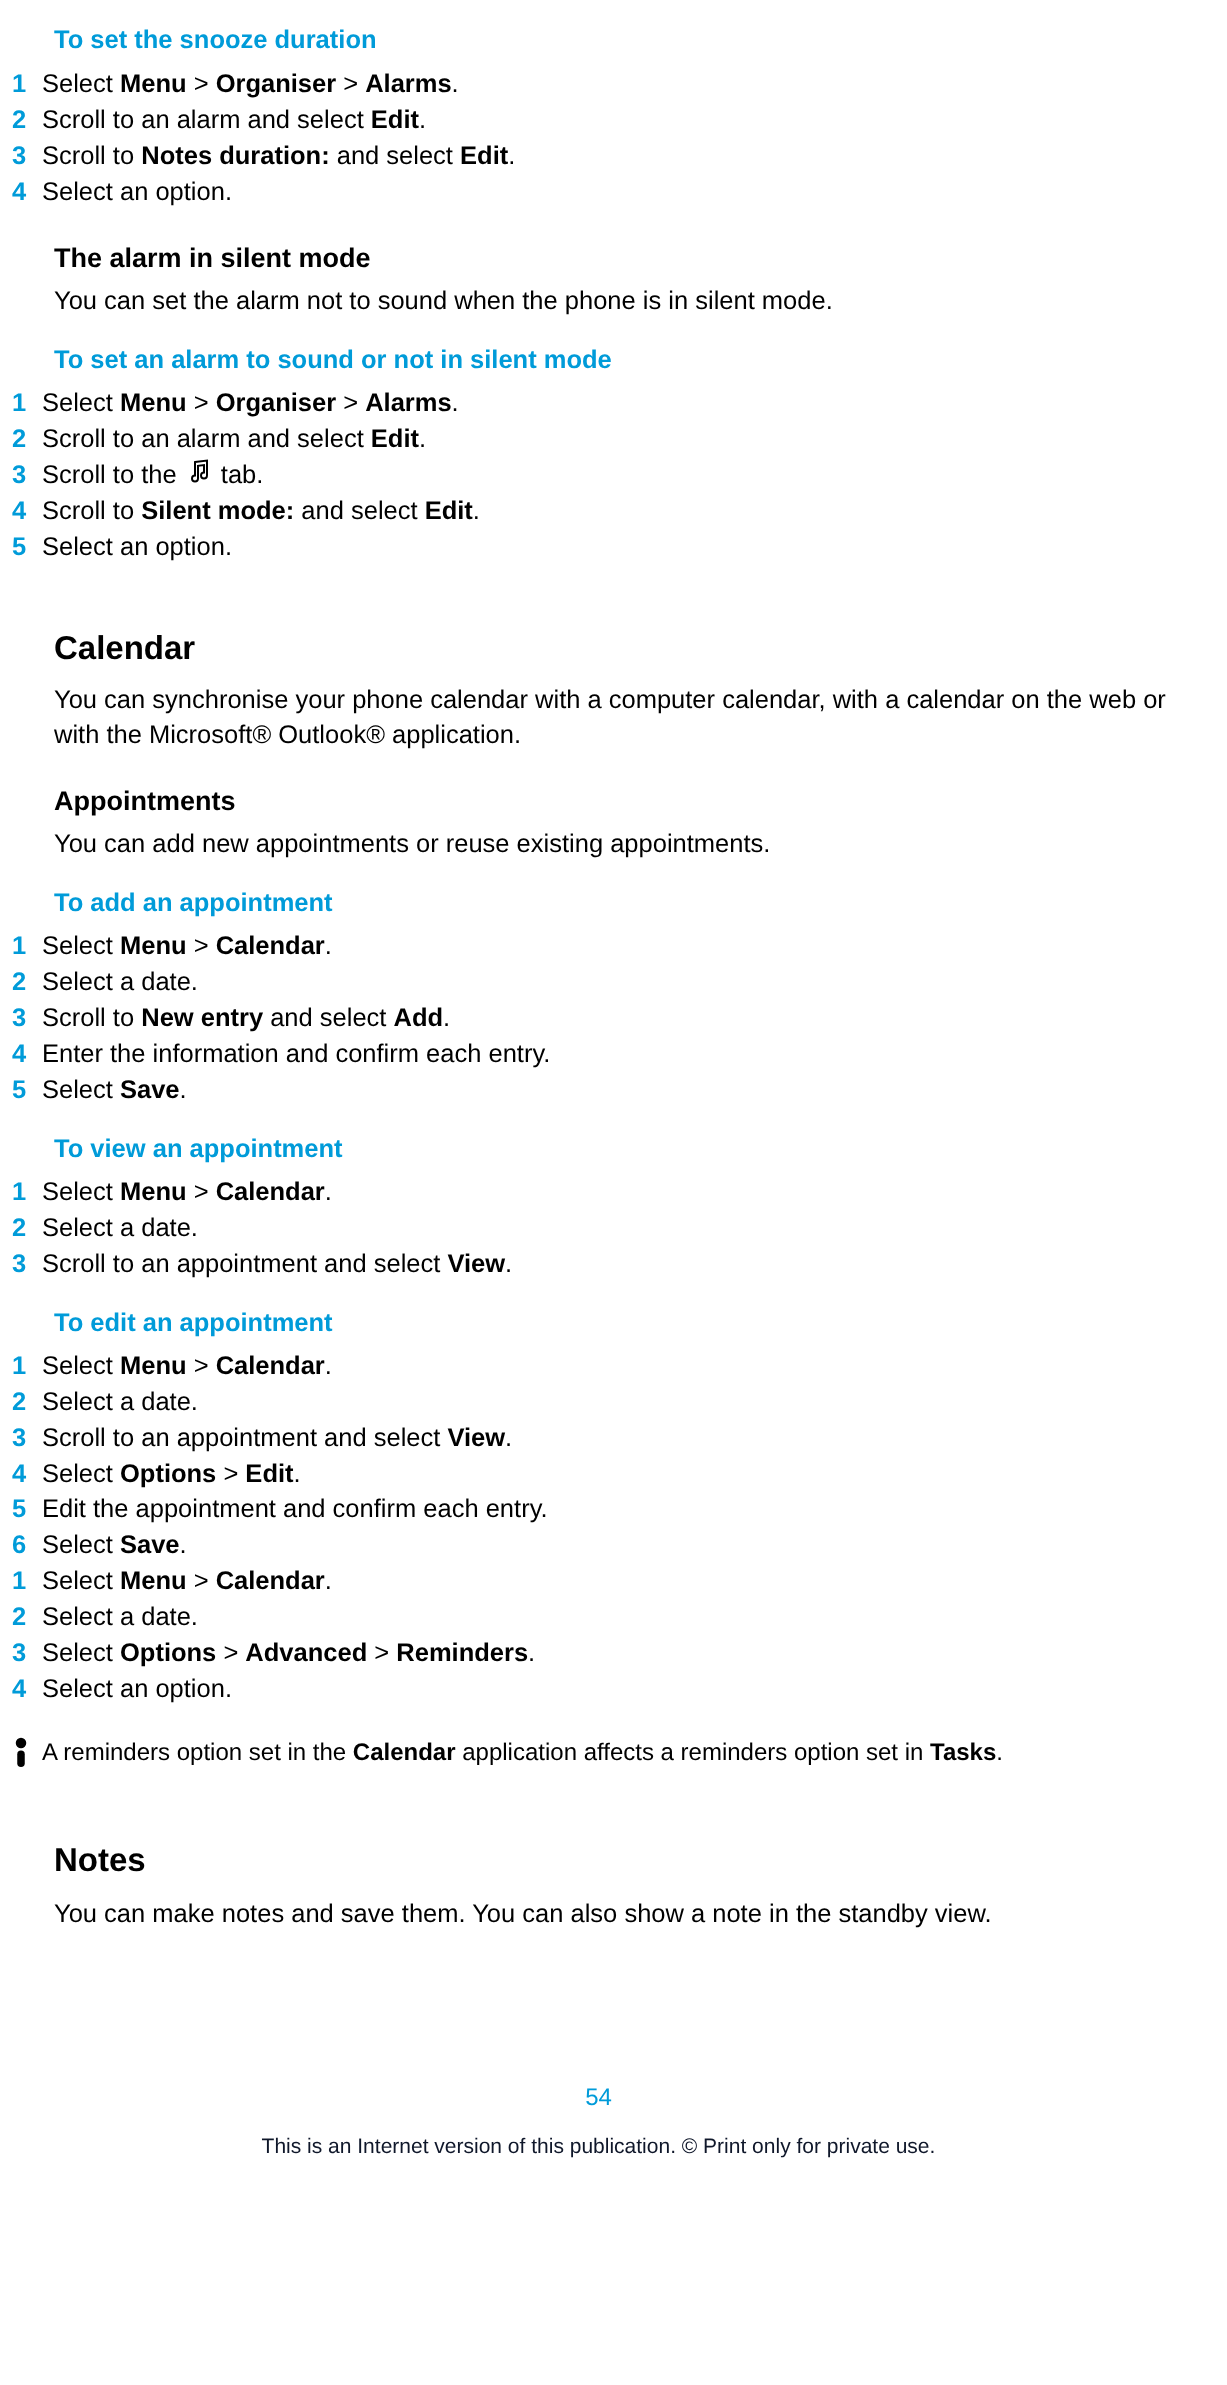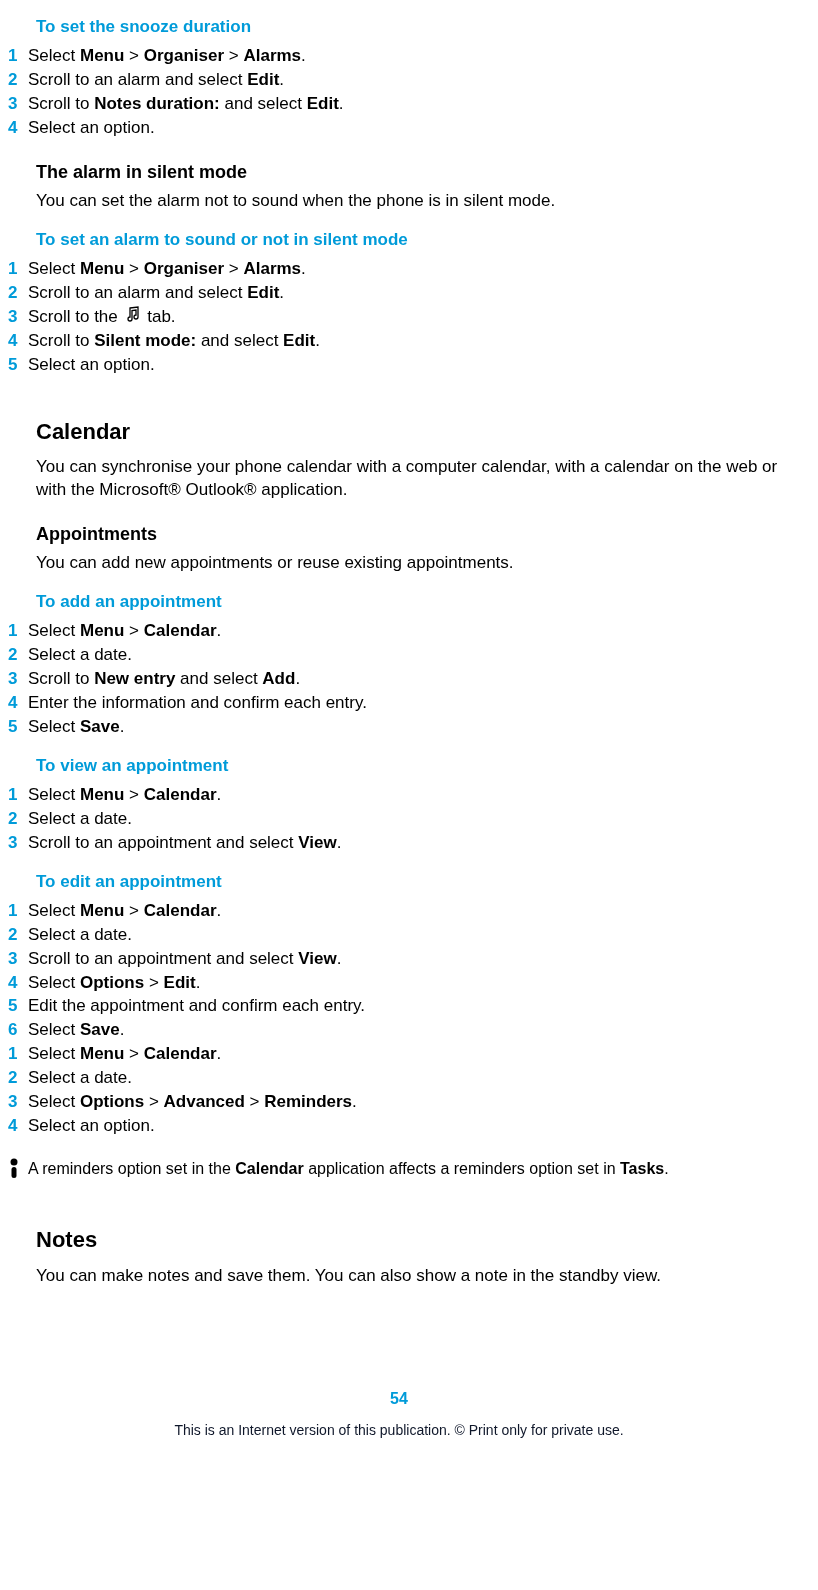--- a/index.html
+++ b/index.html
@@ -64,21 +64,20 @@
     flex-shrink: 0;
     margin-left: -36px;
     padding-left: 8px;
   }
   .note-text { flex: 1; font-size: 16px; }
   .page-num {
     text-align: center;
     color: #009BD9;
     font-size: 16px;
     margin-top: 100px;
-    font-weight: bold;
   }
   .footer {
     text-align: center;
     color: #0f172a;
     font-size: 14px;
     margin-top: 12px;
     margin-bottom: 20px;
   }
 </style>
 </head>

